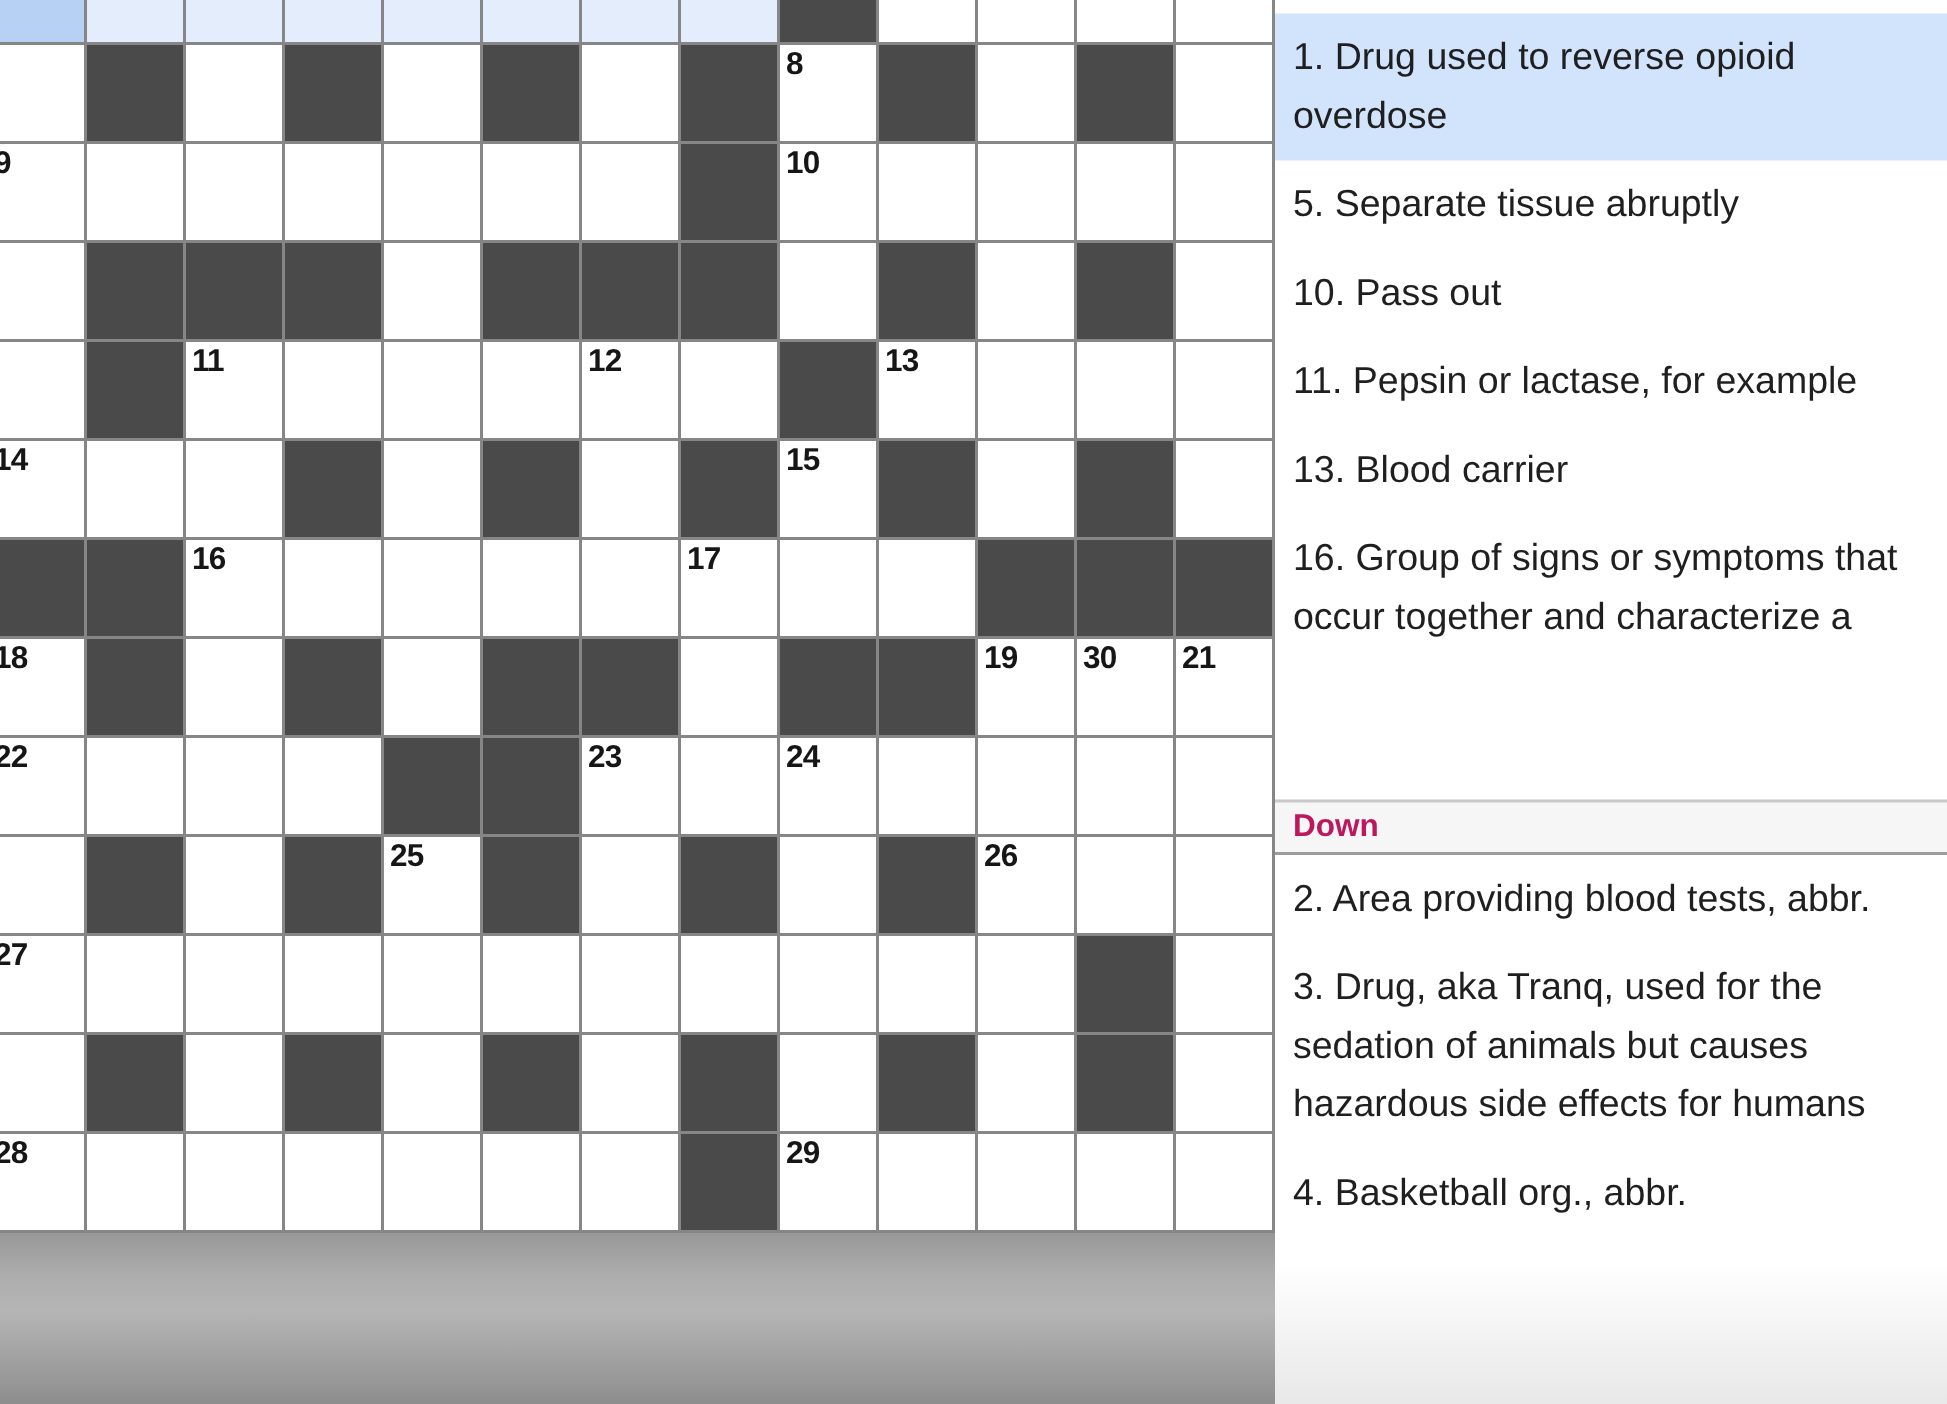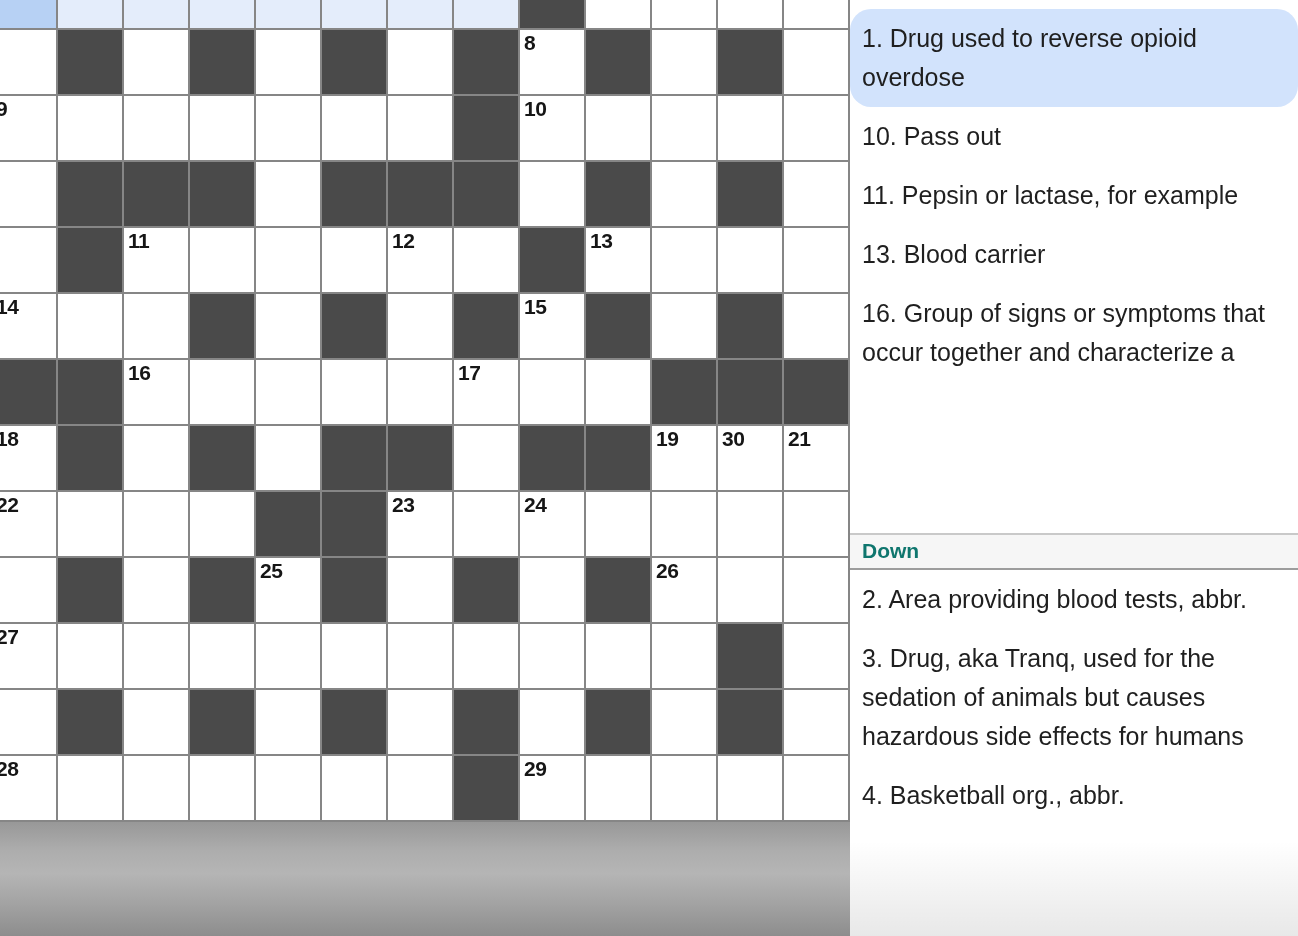--- a/index.html
+++ b/index.html
@@ -24,25 +24,25 @@
   .bottom-gradient{position:absolute;left:0;top:822px;width:850px;height:114px;
      background:linear-gradient(180deg,#989898 0%,#adadad 25%,#b5b5b5 45%,#a4a4a4 70%,#8d8d8d 100%);}
 
   
   .clues-panel{position:absolute;left:850px;top:0;width:448px;height:936px;
                background:#fff;overflow:hidden;color:#1f1f1f;
                font-size:25px;line-height:39px;}
   .across-list{height:533px;overflow:hidden;}
   .top-spacer{height:9px;background:#fff;}
   .clue{padding:10px 8px 10px 12px;}
-  .clue.highlighted{background:var(--clue_highlight);border-radius:21px;}
+  .clue.highlighted{background:var(--clue_highlight);}
   .down-header{box-sizing:border-box;height:37px;background:#f6f6f6;
                border-top:2px solid #c9c9c9;border-bottom:2px solid #9d9d9d;
                font-weight:700;font-size:21px;line-height:32px;
-               padding-left:12px;color:#0f766e;}
+               padding-left:12px;color:#be185d;}
   .down-list{overflow:hidden;}
   .panel-bottom-fade{position:absolute;left:0;bottom:0;width:448px;height:95px;
      background:linear-gradient(180deg,rgba(0,0,0,0) 0%,rgba(0,0,0,0.05) 55%,rgba(0,0,0,0.09) 100%);
      pointer-events:none;}
 </style>
 </head>
 <body>
 
 <div class="stage">
 
@@ -263,20 +263,21 @@
         <div class="cell w"></div>
       </div>
   </div>
 
   <div class="bottom-gradient"></div>
 
   <div class="clues-panel">
     <div class="across-list" id="across-list">
       <div class="top-spacer"></div>
     <div class="clue highlighted">1. Drug used to reverse opioid overdose</div>
+        <div class="clue">5. Separate tissue abruptly</div>
         <div class="clue">10. Pass out</div>
         <div class="clue">11. Pepsin or lactase, for example</div>
         <div class="clue">13. Blood carrier</div>
         <div class="clue">16. Group of signs or symptoms that occur together and characterize a</div>
       </div>
     <div class="down-header">
       <span>Down</span>
     </div>
     <div class="down-list" id="down-list">
         <div class="clue">2. Area providing blood tests, abbr.</div>

